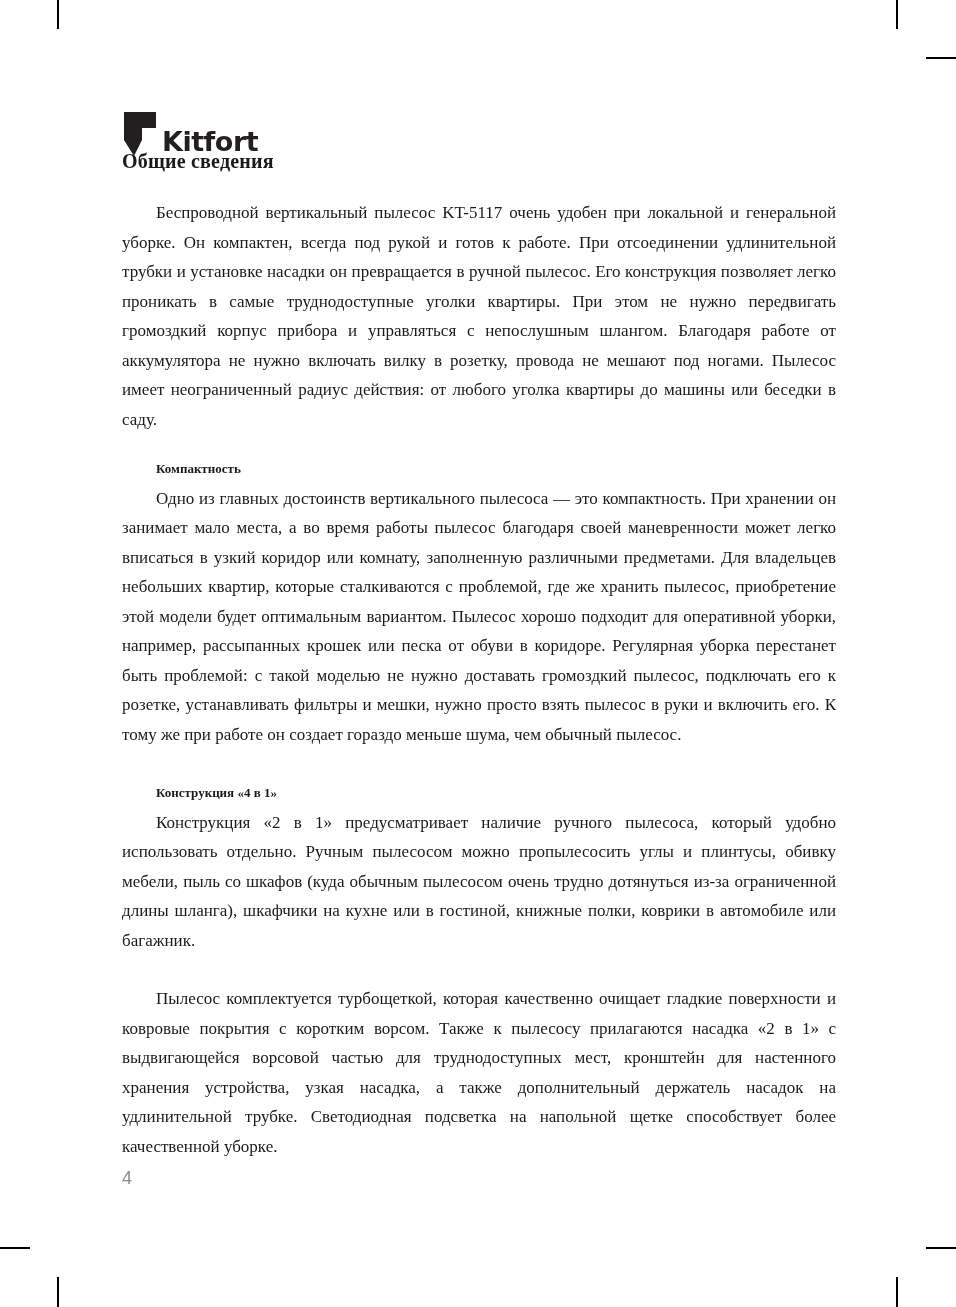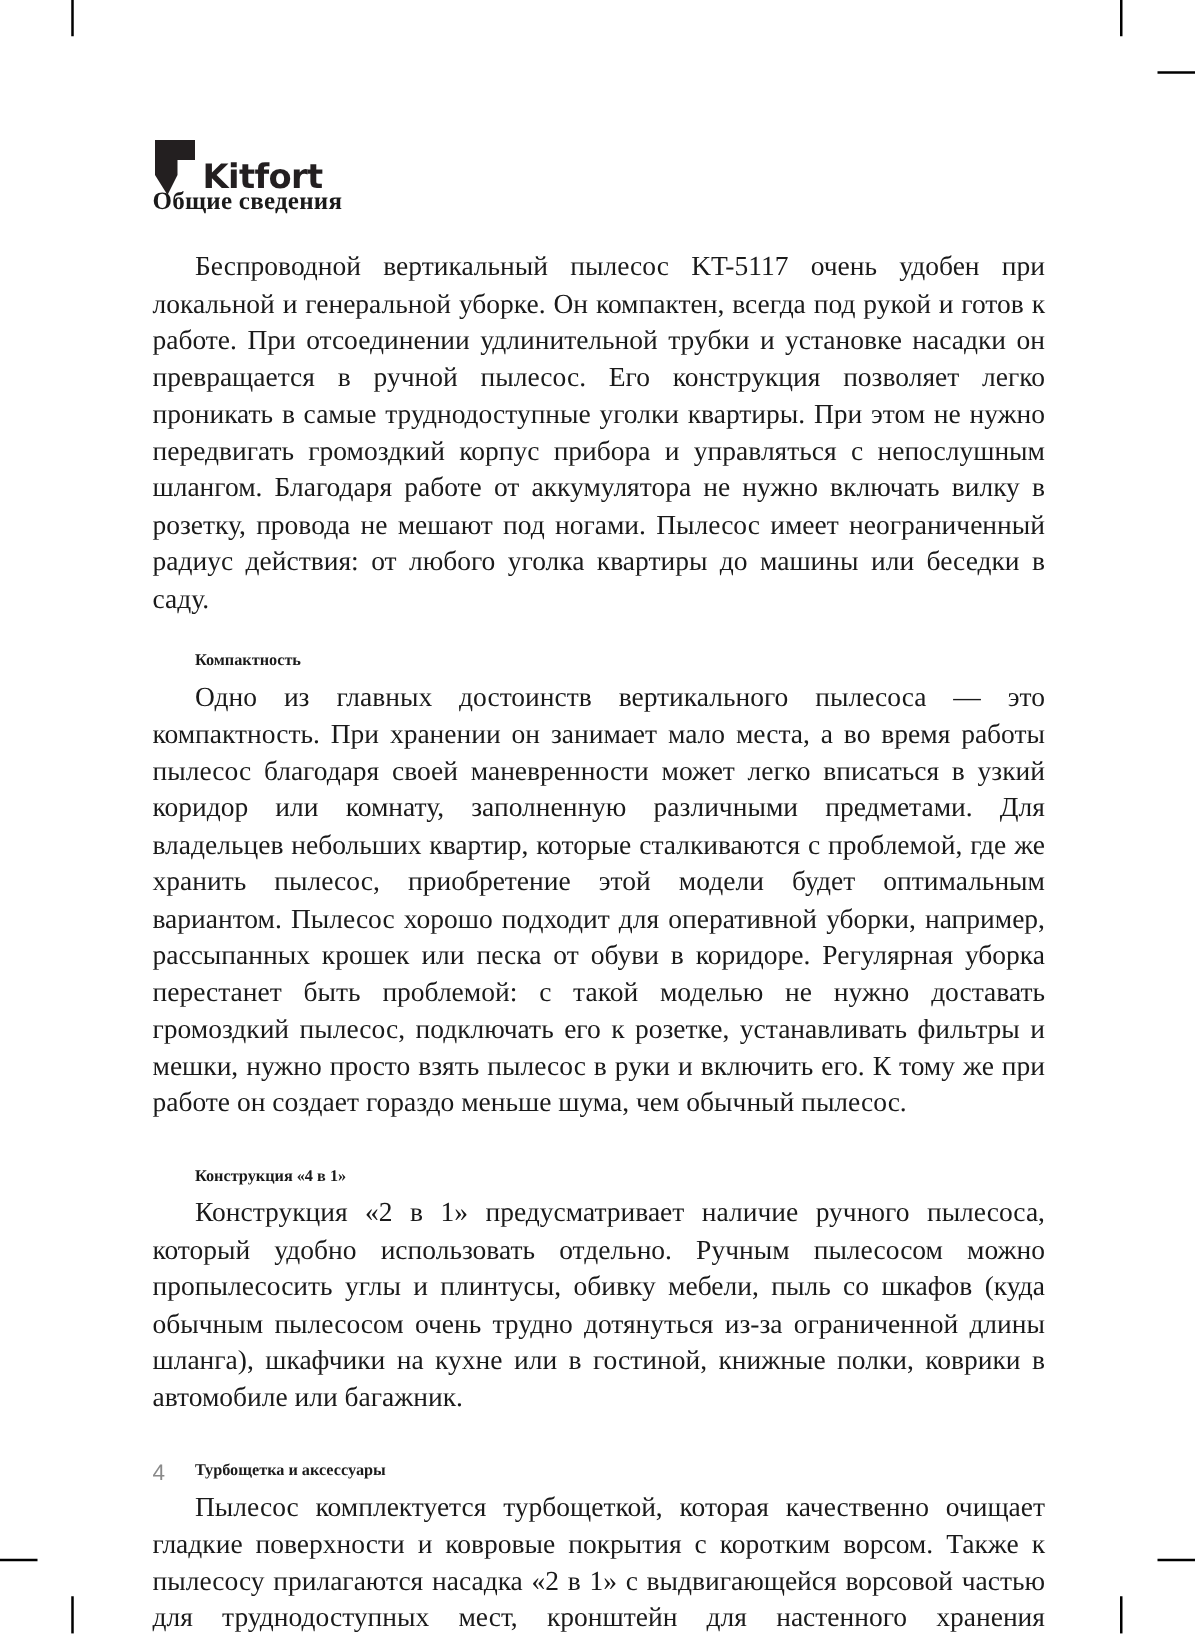--- a/index.html
+++ b/index.html
@@ -68,21 +68,21 @@
   }
 
   .page-title {
     font-size: 20px;
     font-weight: bold;
     margin: 0 0 25px 0;
     letter-spacing: 0.2px;
   }
 
   p.body {
-    font-size: 22px;
+    font-size: 17px;
     line-height: 29.5px;
     text-align: justify;
     text-justify: inter-word;
     margin: 0;
     text-indent: 34px;
     hyphens: manual;
   }
 
   h3.subhead {
     font-size: 13px;
@@ -139,21 +139,20 @@
     <h3 class="subhead">Компактность</h3>
     <p class="body">Одно из главных достоинств вертикального пылесоса — это компактность. При хранении он занимает мало места, а во время работы пылесос благодаря своей маневренности может легко вписаться в узкий коридор или комнату, заполненную различными предметами. Для владельцев небольших квартир, которые сталкиваются с проблемой, где же хранить пылесос, приобретение этой модели будет оптимальным вариантом. Пылесос хорошо подходит для оперативной уборки, например, рассыпанных крошек или песка от обуви в коридоре. Регулярная уборка перестанет быть проблемой: с такой моделью не нужно доставать громоздкий пылесос, подключать его к розетке, устанавливать фильтры и мешки, нужно просто взять пылесос в руки и включить его. К тому же при работе он создает гораздо меньше шума, чем обычный пылесос.</p>
 
     <div class="gap-lg"></div>
 
     <h3 class="subhead">Конструкция «4 в 1»</h3>
     <p class="body">Конструкция «2 в 1» предусматривает наличие ручного пылесоса, который удобно использовать отдельно. Ручным пылесосом можно пропылесосить углы и плинтусы, обивку мебели, пыль со шкафов (куда обычным пылесосом очень трудно дотянуться из-за ограниченной длины шланга), шкафчики на кухне или в гостиной, книжные полки, коврики в автомобиле или багажник.</p>
 
     <div class="gap-lg"></div>
 
-    <h3 class="subhead">Турбощетка и аксессуары</h3>
     <p class="body">Пылесос комплектуется турбощеткой, которая качественно очищает гладкие поверхности и ковровые покрытия с коротким ворсом. Также к пылесосу прилагаются насадка «2 в 1» с выдвигающейся ворсовой частью для труднодоступных мест, кронштейн для настенного хранения устройства, узкая насадка, а также дополнительный держатель насадок на удлинительной трубке. Светодиодная подсветка на напольной щетке способствует более качественной уборке.</p>
 
     <div class="gap-lg"></div>
 
   </div>
 
   <div class="page-number">4</div>
 
 </div>
 

